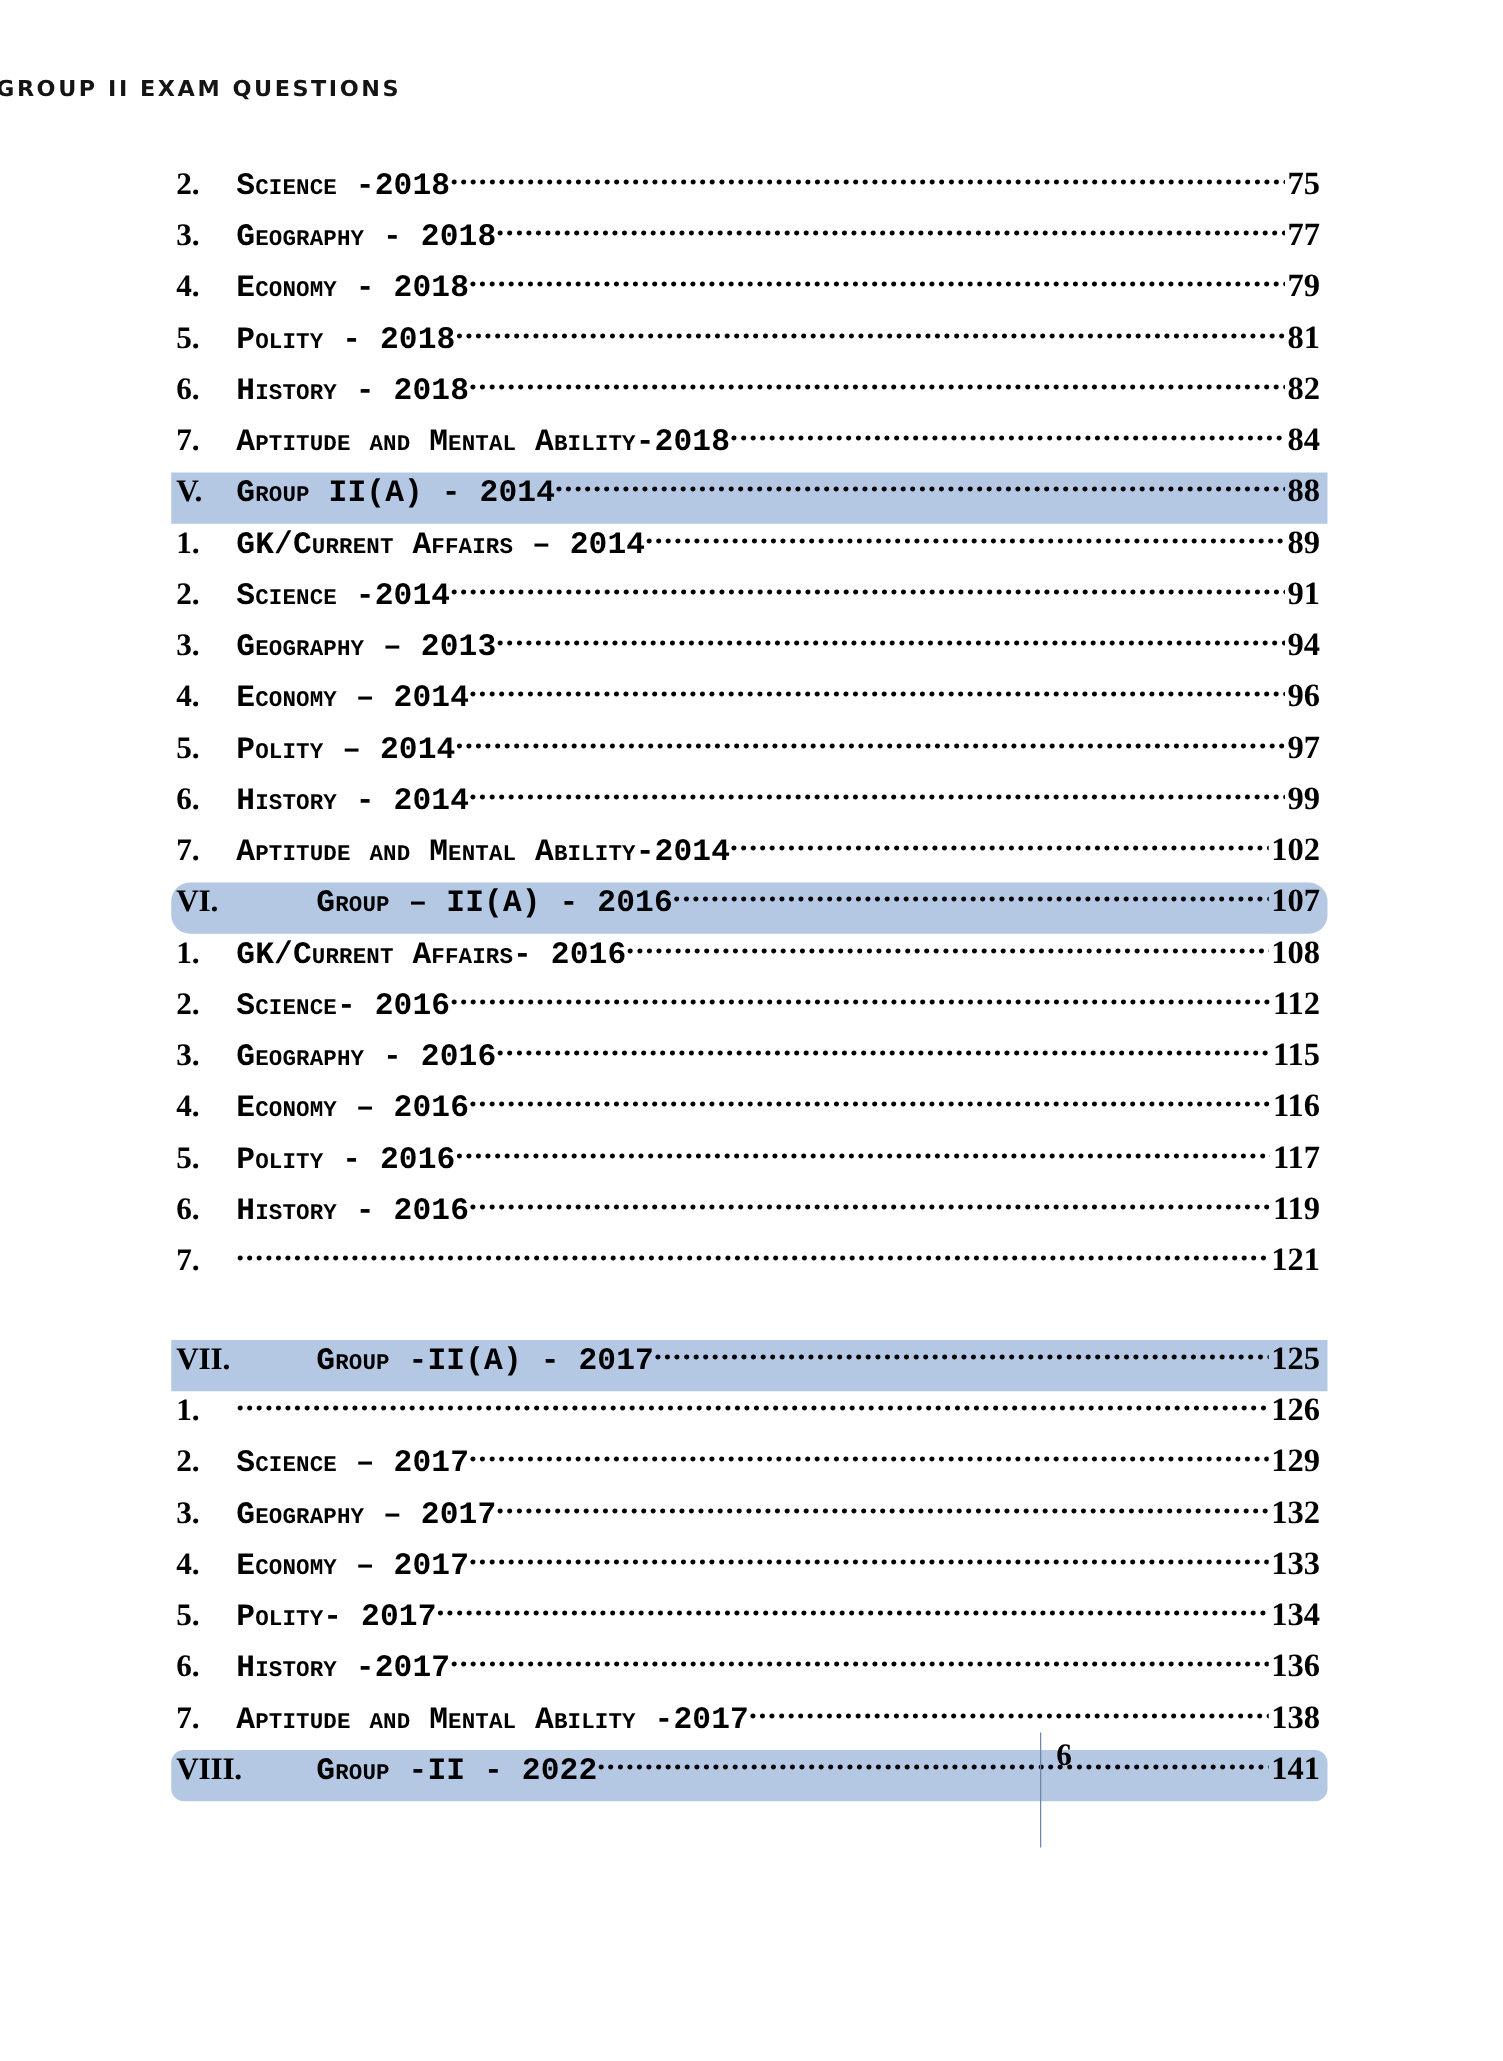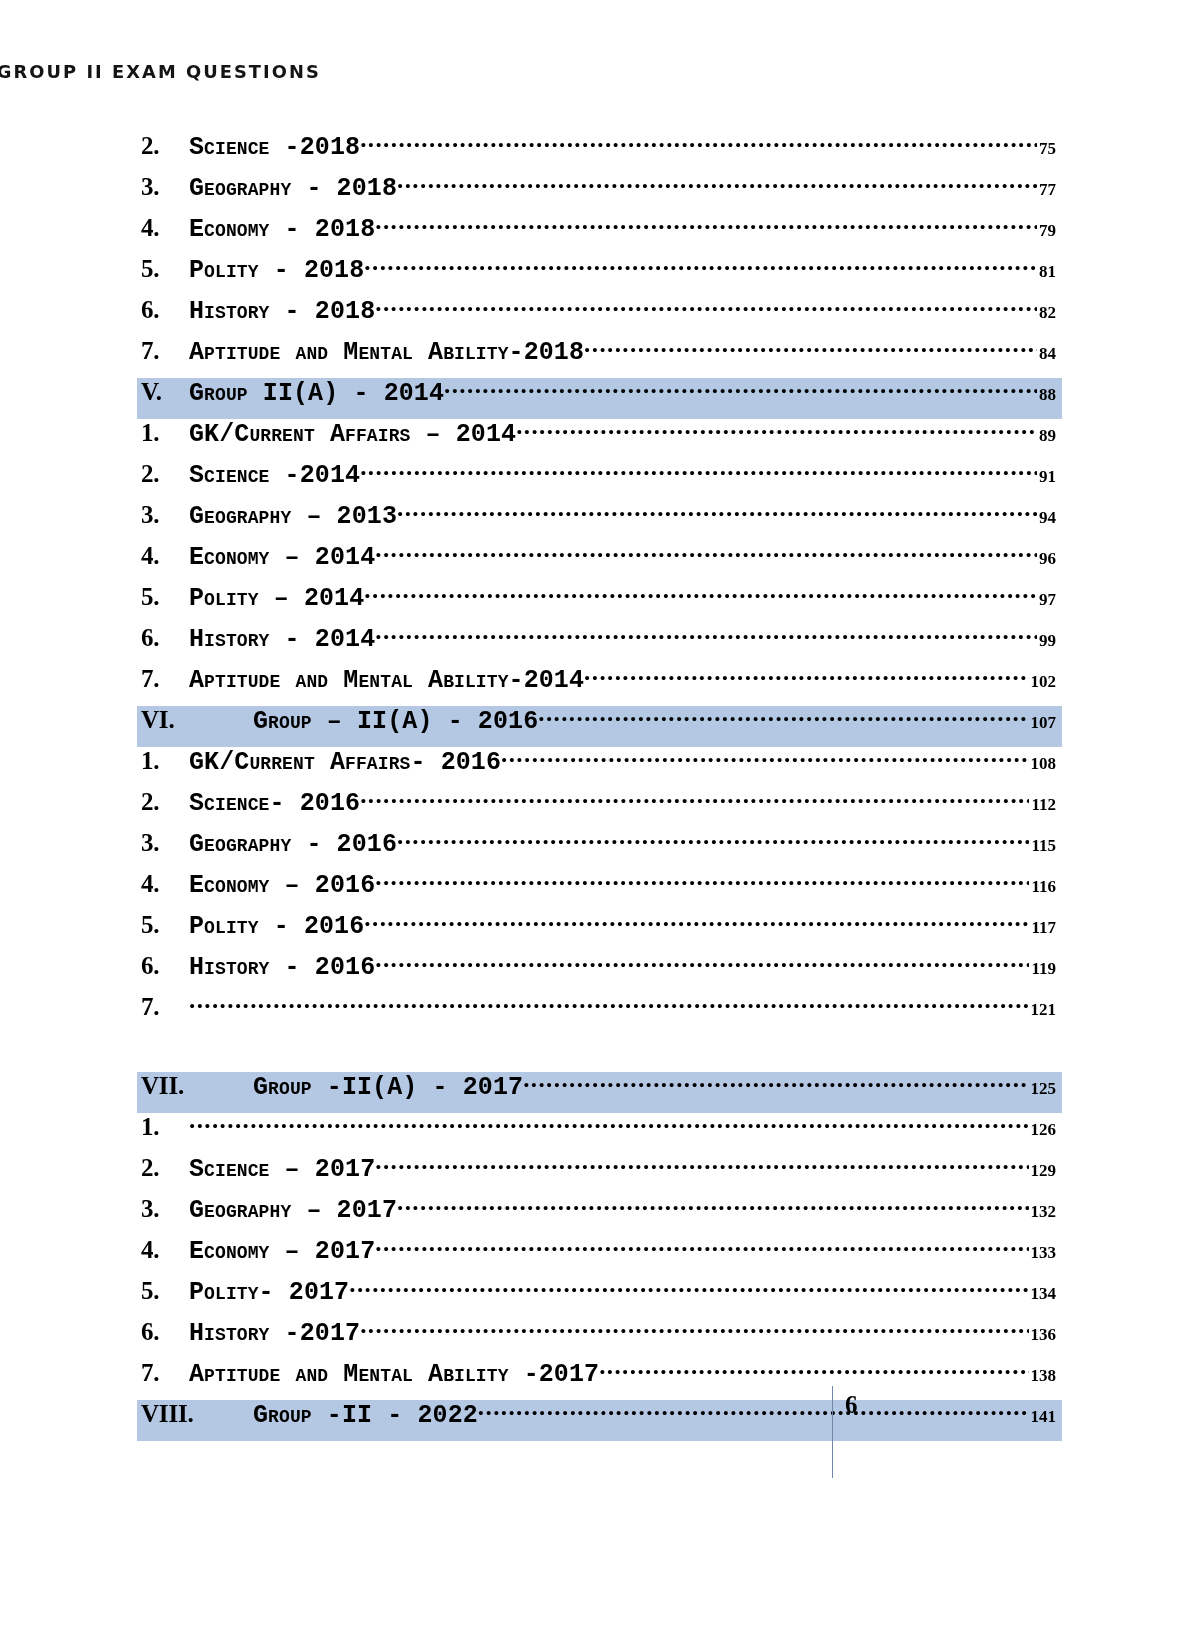--- a/index.html
+++ b/index.html
@@ -95,21 +95,21 @@
     font-family: "Liberation Serif", "DejaVu Serif", serif;
     font-size: 25px;
     font-weight: 700;
     letter-spacing: 1.4px;
     color: #000;
   }
 
   .toc-page {
     flex: 0 0 auto;
     font-family: "Liberation Serif", "DejaVu Serif", serif;
-    font-size: 17px;
+    font-size: 26px;
     font-weight: 700;
     text-align: right;
     white-space: nowrap;
     padding-left: 2px;
   }
 
   
   .gap-before-leader { padding-left: 9px; }
 
   
@@ -223,21 +223,21 @@
       <span class="toc-label">History - 2014</span>
       <span class="toc-leader"></span>
       <span class="toc-page">99</span>
     </div>
     <div class="toc-row level-2">
       <span class="toc-num">7.</span>
       <span class="toc-label">Aptitude and Mental Ability-2014</span>
       <span class="toc-leader gap-before-leader"></span>
       <span class="toc-page">102</span>
     </div>
-    <div class="toc-row level-1 wide-num" style="background: rgb(181, 200, 227);">
+    <div class="toc-row level-1 wide-num" style="background: rgb(181, 200, 227); border-radius: 15px;">
       <span class="toc-num">VI.</span>
       <span class="toc-label">Group – II(A) - 2016</span>
       <span class="toc-leader"></span>
       <span class="toc-page">107</span>
     </div>
     <div class="toc-row level-2">
       <span class="toc-num">1.</span>
       <span class="toc-label">GK/Current Affairs- 2016</span>
       <span class="toc-leader"></span>
       <span class="toc-page">108</span>
@@ -317,21 +317,21 @@
       <span class="toc-label">History -2017</span>
       <span class="toc-leader"></span>
       <span class="toc-page">136</span>
     </div>
     <div class="toc-row level-2">
       <span class="toc-num">7.</span>
       <span class="toc-label">Aptitude and Mental Ability -2017</span>
       <span class="toc-leader"></span>
       <span class="toc-page">138</span>
     </div>
-    <div class="toc-row level-1 wide-num" style="background: rgb(181, 200, 227);">
+    <div class="toc-row level-1 wide-num" style="background: rgb(181, 200, 227); border-radius: 10px;">
       <span class="toc-num">VIII.</span>
       <span class="toc-label">Group -II - 2022</span>
       <span class="toc-leader"></span>
       <span class="toc-page">141</span>
     </div>
   </div>
 
 <div class="doc-footer">
   <div class="footer-rule" style="background: rgb(111, 134, 168);"></div>
   <div class="footer-page-number">6</div>

